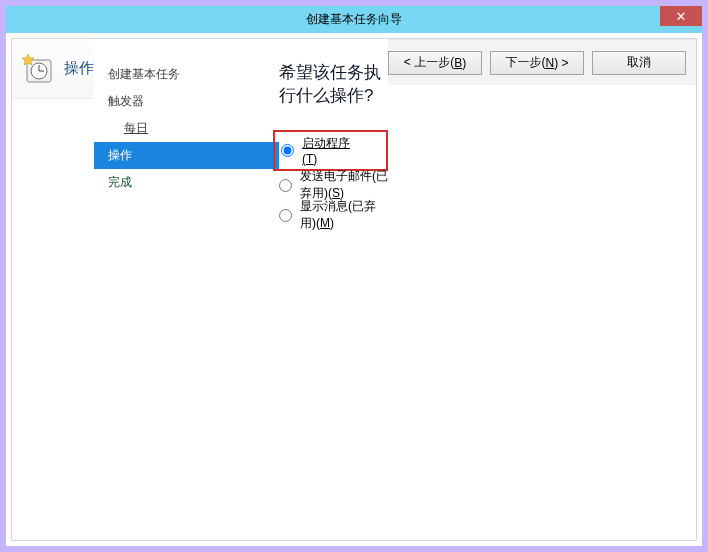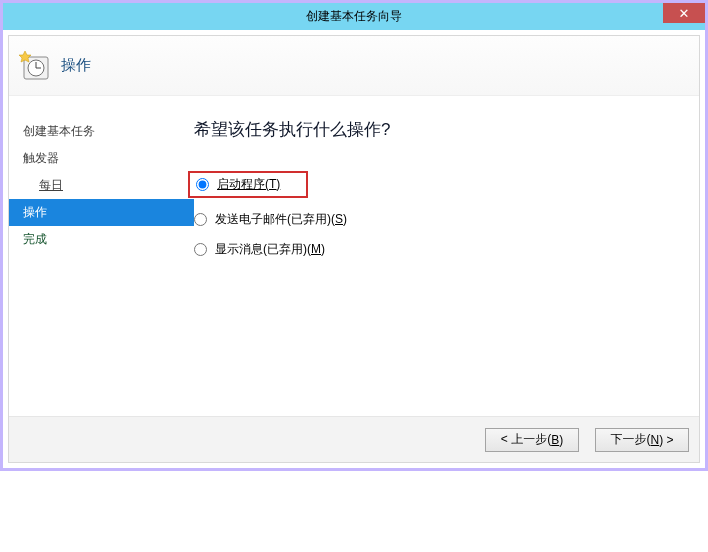--- a/index.html
+++ b/index.html
@@ -6,22 +6,22 @@
     body {
       font-family: "Microsoft YaHei", "SimSun", Arial, sans-serif;
       font-size: 12px;
       width: 708px;
       height: 552px;
       background: #fff;
       overflow: hidden;
     }
     .window {
       width: 708px;
-      height: 471px;
-      border: 3px solid #c4b5fd;
+      height: 552px;
+      border: 6px solid #c4b5fd;
       display: flex;
       flex-direction: column;
       background: #fff;
     }
     .titlebar {
       height: 27px;
       background: #77d6f2;
       display: flex;
       align-items: center;
       position: relative;
@@ -51,21 +51,20 @@
       flex: 1;
       display: flex;
       flex-direction: column;
       padding: 5px;
     }
     .dialog-frame {
       flex: 1;
       border: 1px solid #d8d8d8;
       background: #fff;
       display: flex;
-      flex-direction: column;
       justify-content: center;
     }
     .header {
       height: 60px;
       display: flex;
       align-items: center;
       padding-left: 10px;
       border-bottom: 1px solid #eee;
       background: linear-gradient(#fdfdfd, #f7f7f7);
     }
@@ -124,21 +123,21 @@
       margin-bottom: 6px;
     }
     .radio-highlight input[type="radio"] { margin-right: 8px; }
     .underline { text-decoration: underline; }
     .footer {
       height: 46px;
       display: flex;
       align-items: center;
       justify-content: flex-end;
       padding-right: 10px;
-      gap: 16px;
+      gap: 8px;
       border-top: 1px solid #e6e6e6;
       background: #f3f3f3;
     }
     .btn {
       min-width: 94px;
       height: 24px;
       background: linear-gradient(#f6f6f6, #e6e6e6);
       border: 1px solid #a3a3a3;
       font-size: 12px;
       cursor: pointer;
@@ -207,17 +206,18 @@
         <button class="btn">
           <span>&lt; 上一步(</span>
             <span class="underline">B</span>
             <span>)</span>
         </button>
         <button class="btn">
           <span>下一步(</span>
             <span class="underline">N</span>
             <span>) &gt;</span>
         </button>
+        <button class="btn">取消</button>
       </div>
 
     </div>
   </div>
 </div>
 
 </body></html>

